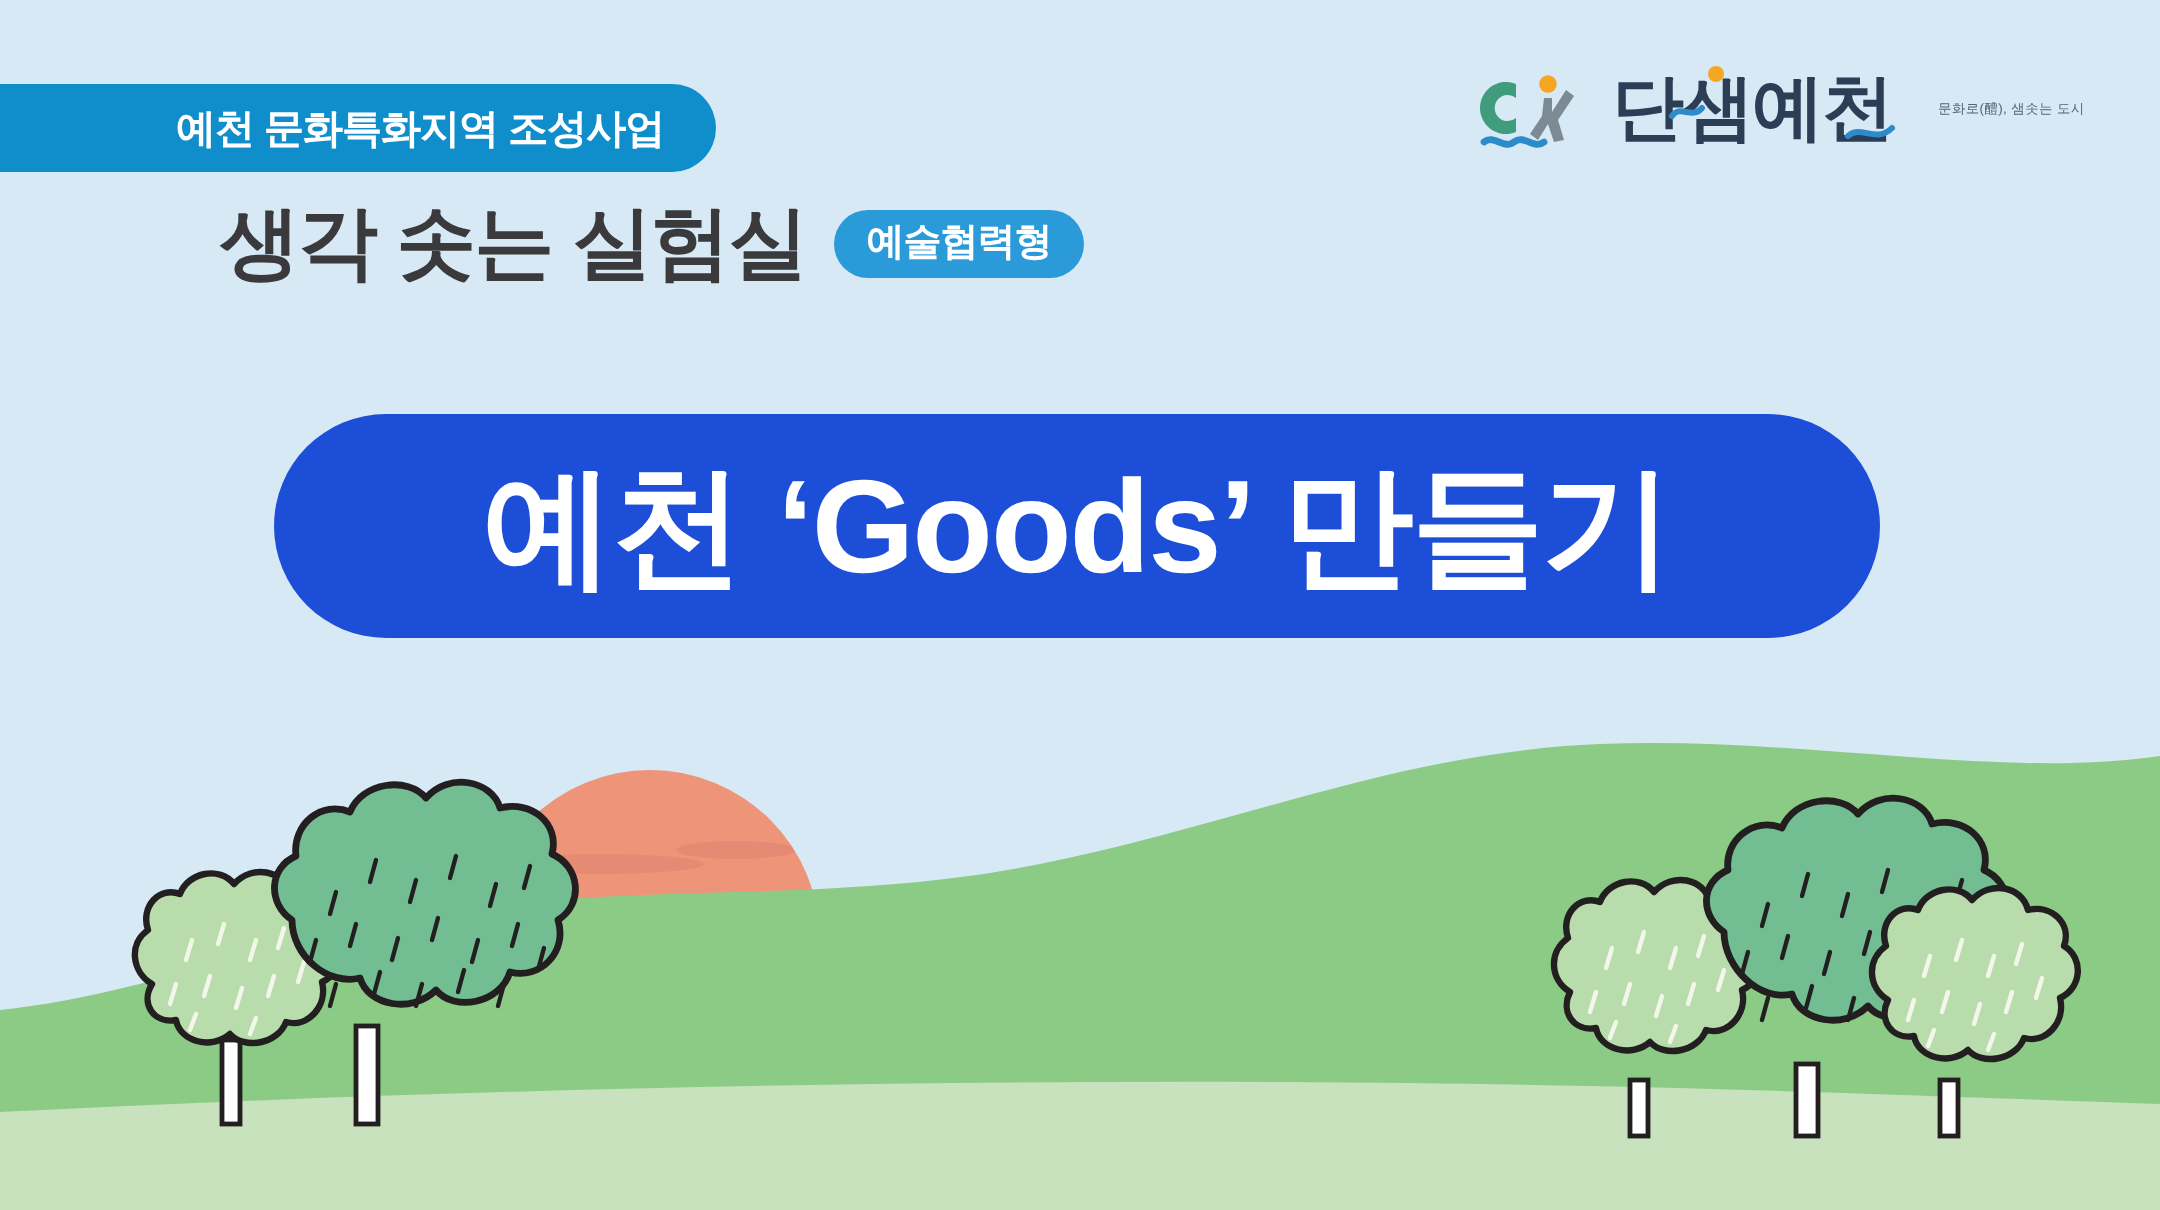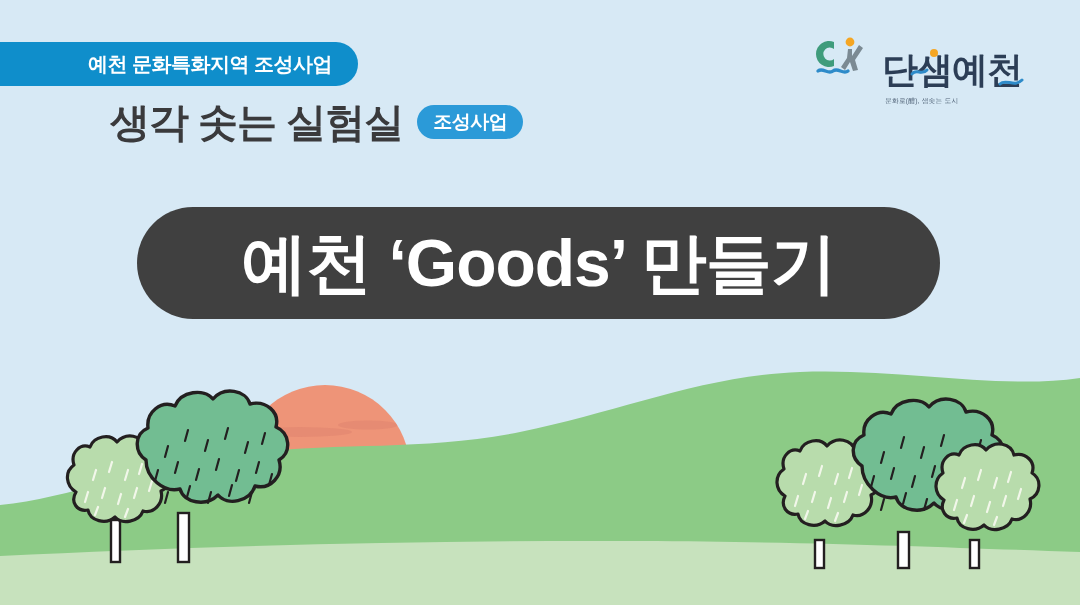--- a/index.html
+++ b/index.html
@@ -63,42 +63,42 @@
     border-radius:18px;
     padding:7px 16px 8px;
     white-space:nowrap;
     line-height:1;
   }
 
   
   .main-pill{
     position:absolute;left:137px;top:207px;
     width:803px;height:112px;
-    background:#404040;
+    background:#1d4ed8;
     border-radius:56px;
     display:flex;align-items:center;justify-content:center;
     z-index:5;
   }
   .main-pill span{
     color:#ffffff;
     font-size:66px;
     font-weight:bold;
     letter-spacing:-1px;
     white-space:nowrap;
     line-height:1;
   }
 
   
   .logo{
     position:absolute;right:38px;top:30px;
     display:flex;align-items:flex-start;gap:10px;
     z-index:5;
   }
   .logo-mark{width:64px;height:50px;flex:0 0 auto;}
-  .logo-text-wrap{display:flex;flex-direction:column;align-items:flex-start;margin-top:16px;}
+  .logo-text-wrap{display:flex;flex-direction:row;align-items:center;}
   .logo-word{height:48px;}
   .logo-tagline{
     color:#53657a;
     font-size:7px;
     letter-spacing:0.2px;
     white-space:nowrap;
     margin-top:2px;
     transform:scale(0.96);
     transform-origin:right top;
   }
@@ -266,21 +266,21 @@
       </g>
     </g>
   </svg>
 
   <div class="top-badge">
     <span>예천 문화특화지역 조성사업</span>
   </div>
 
   <div class="sub-row">
     <div class="sub-title">생각 솟는 실험실</div>
-    <div class="sub-badge">조성사업</div>
+    <div class="sub-badge">예술협력형</div>
   </div>
 
   <div class="main-pill">
     <span>예천 ‘Goods’ 만들기</span>
   </div>
 
   <div class="logo">
     <svg class="logo-mark" viewBox="0 0 64 50" xmlns="http://www.w3.org/2000/svg">
       <path d="M26,12 A13,13 0 1 0 26,36 L26,29 A6.5,6.5 0 1 1 26,19 Z" fill="#3f9c7c"></path>
       <circle cx="42" cy="12" r="4.4" fill="#f5a623"></circle>

